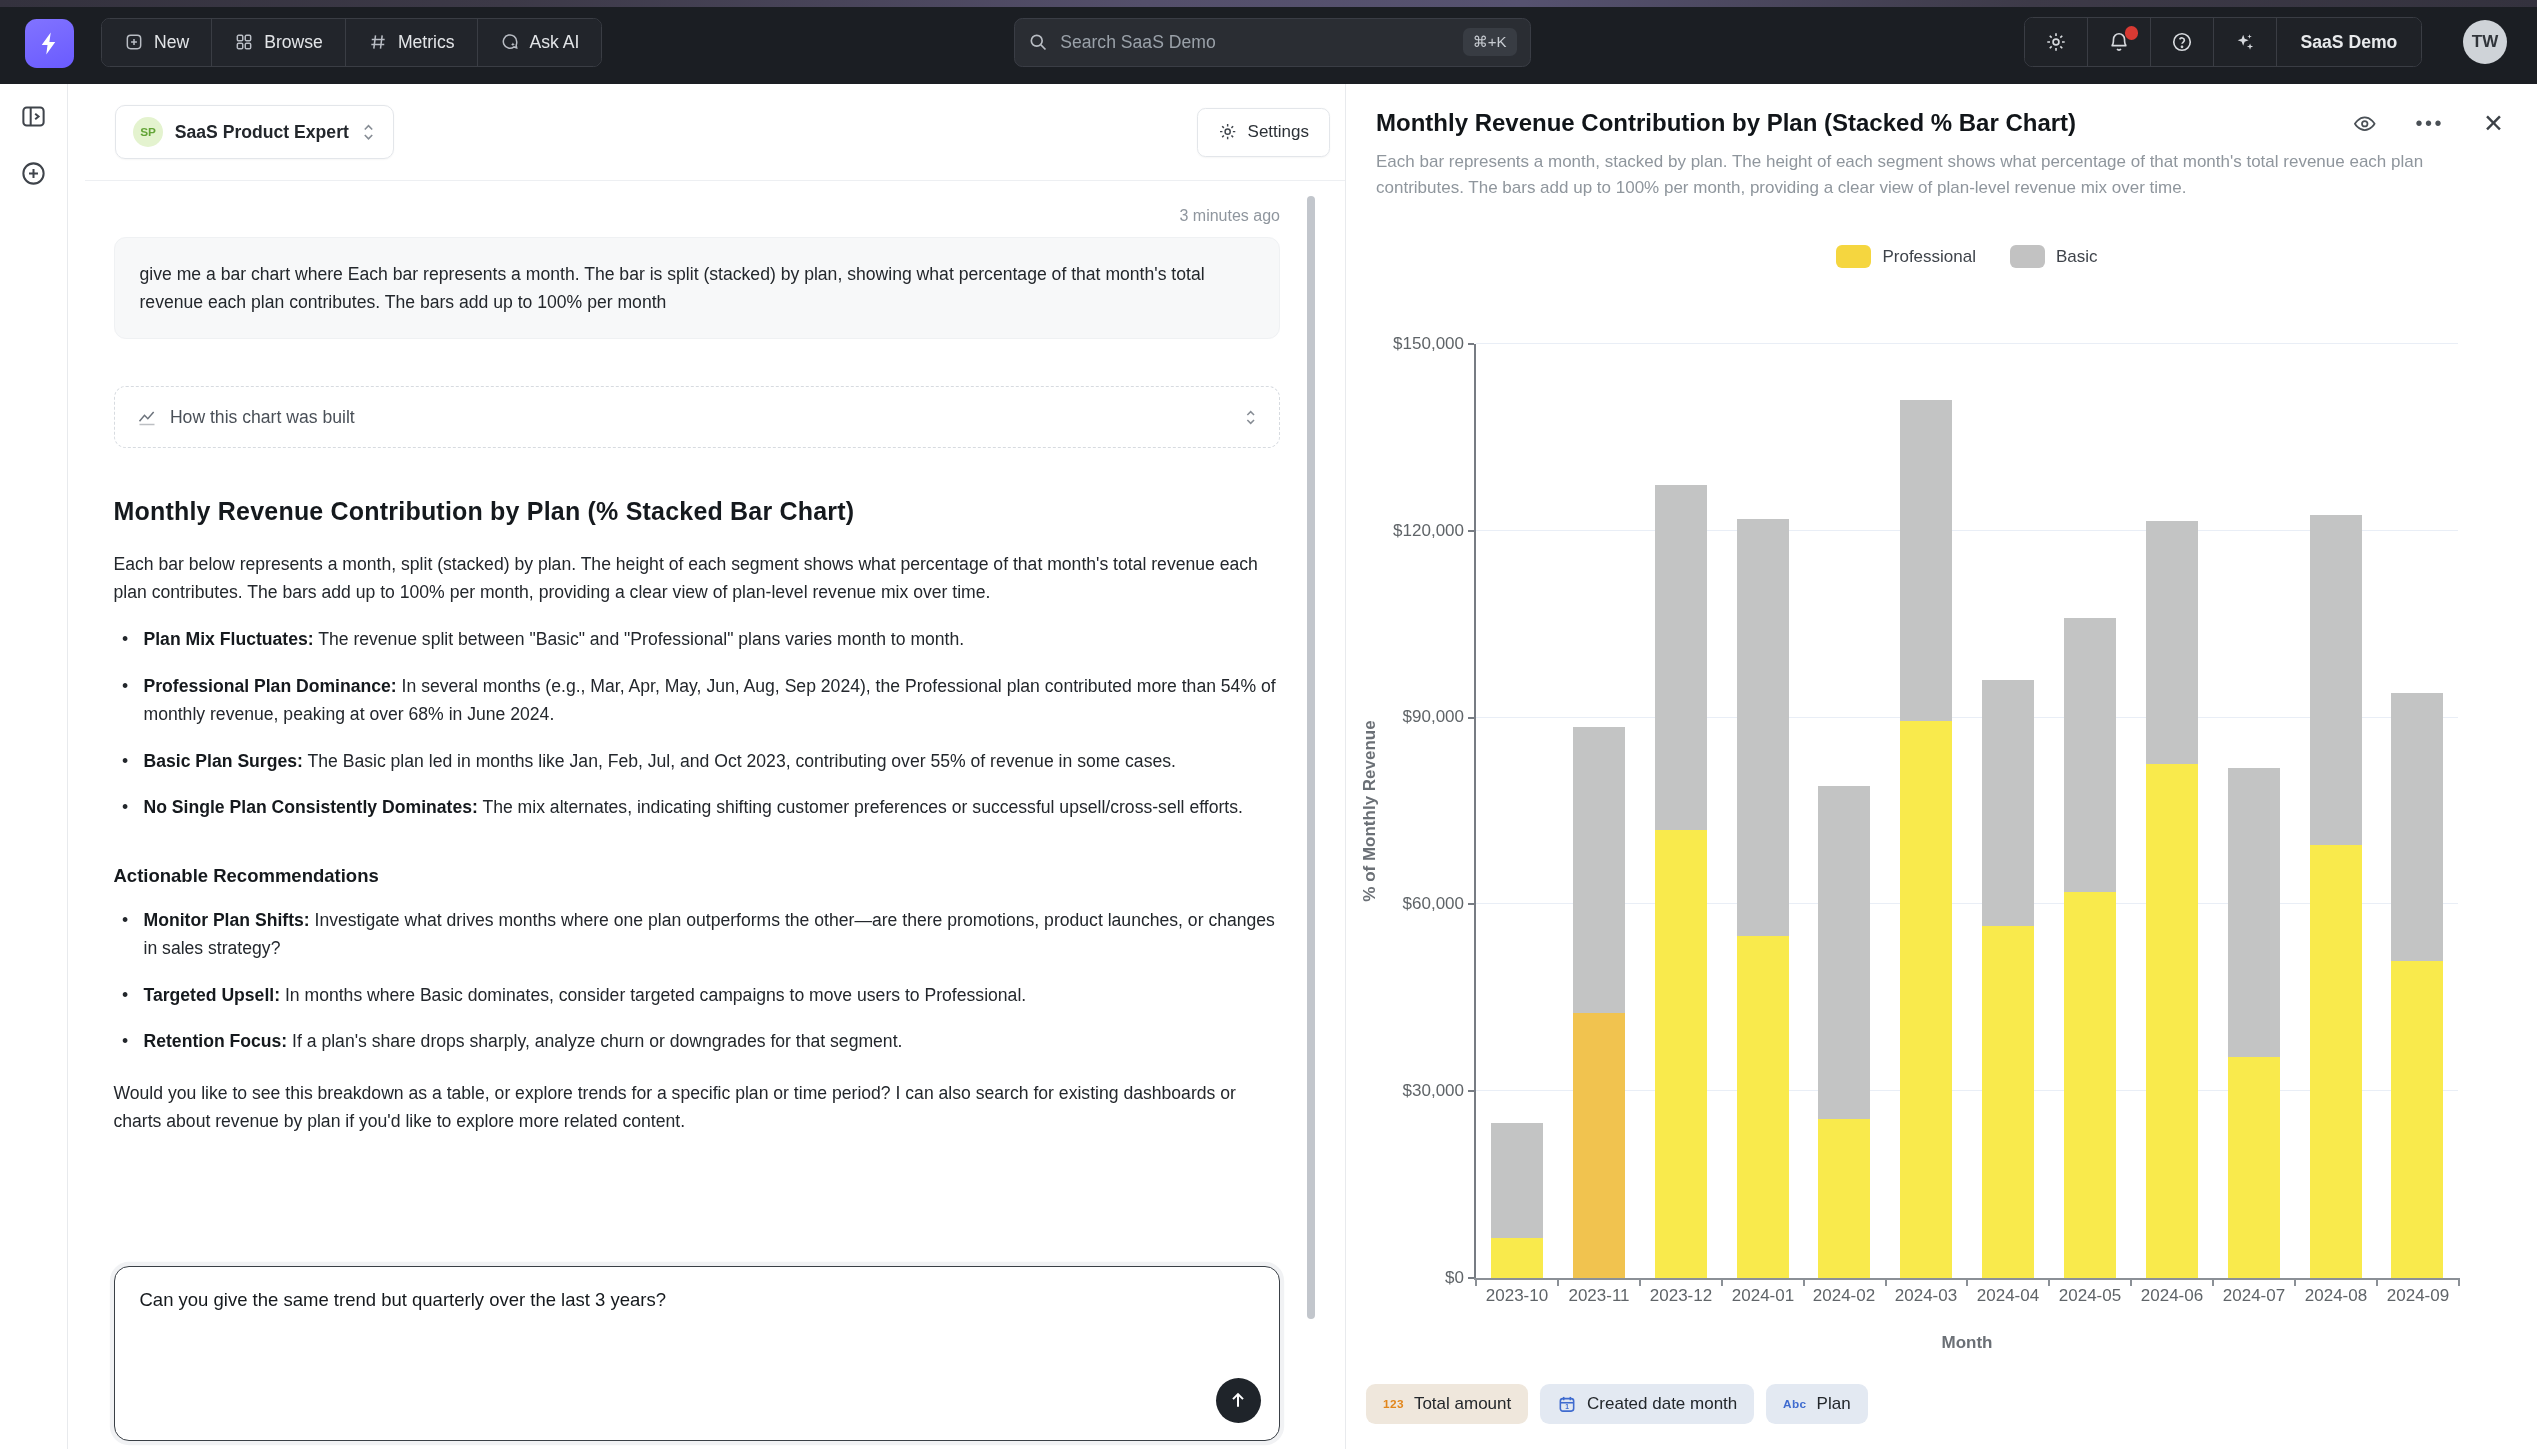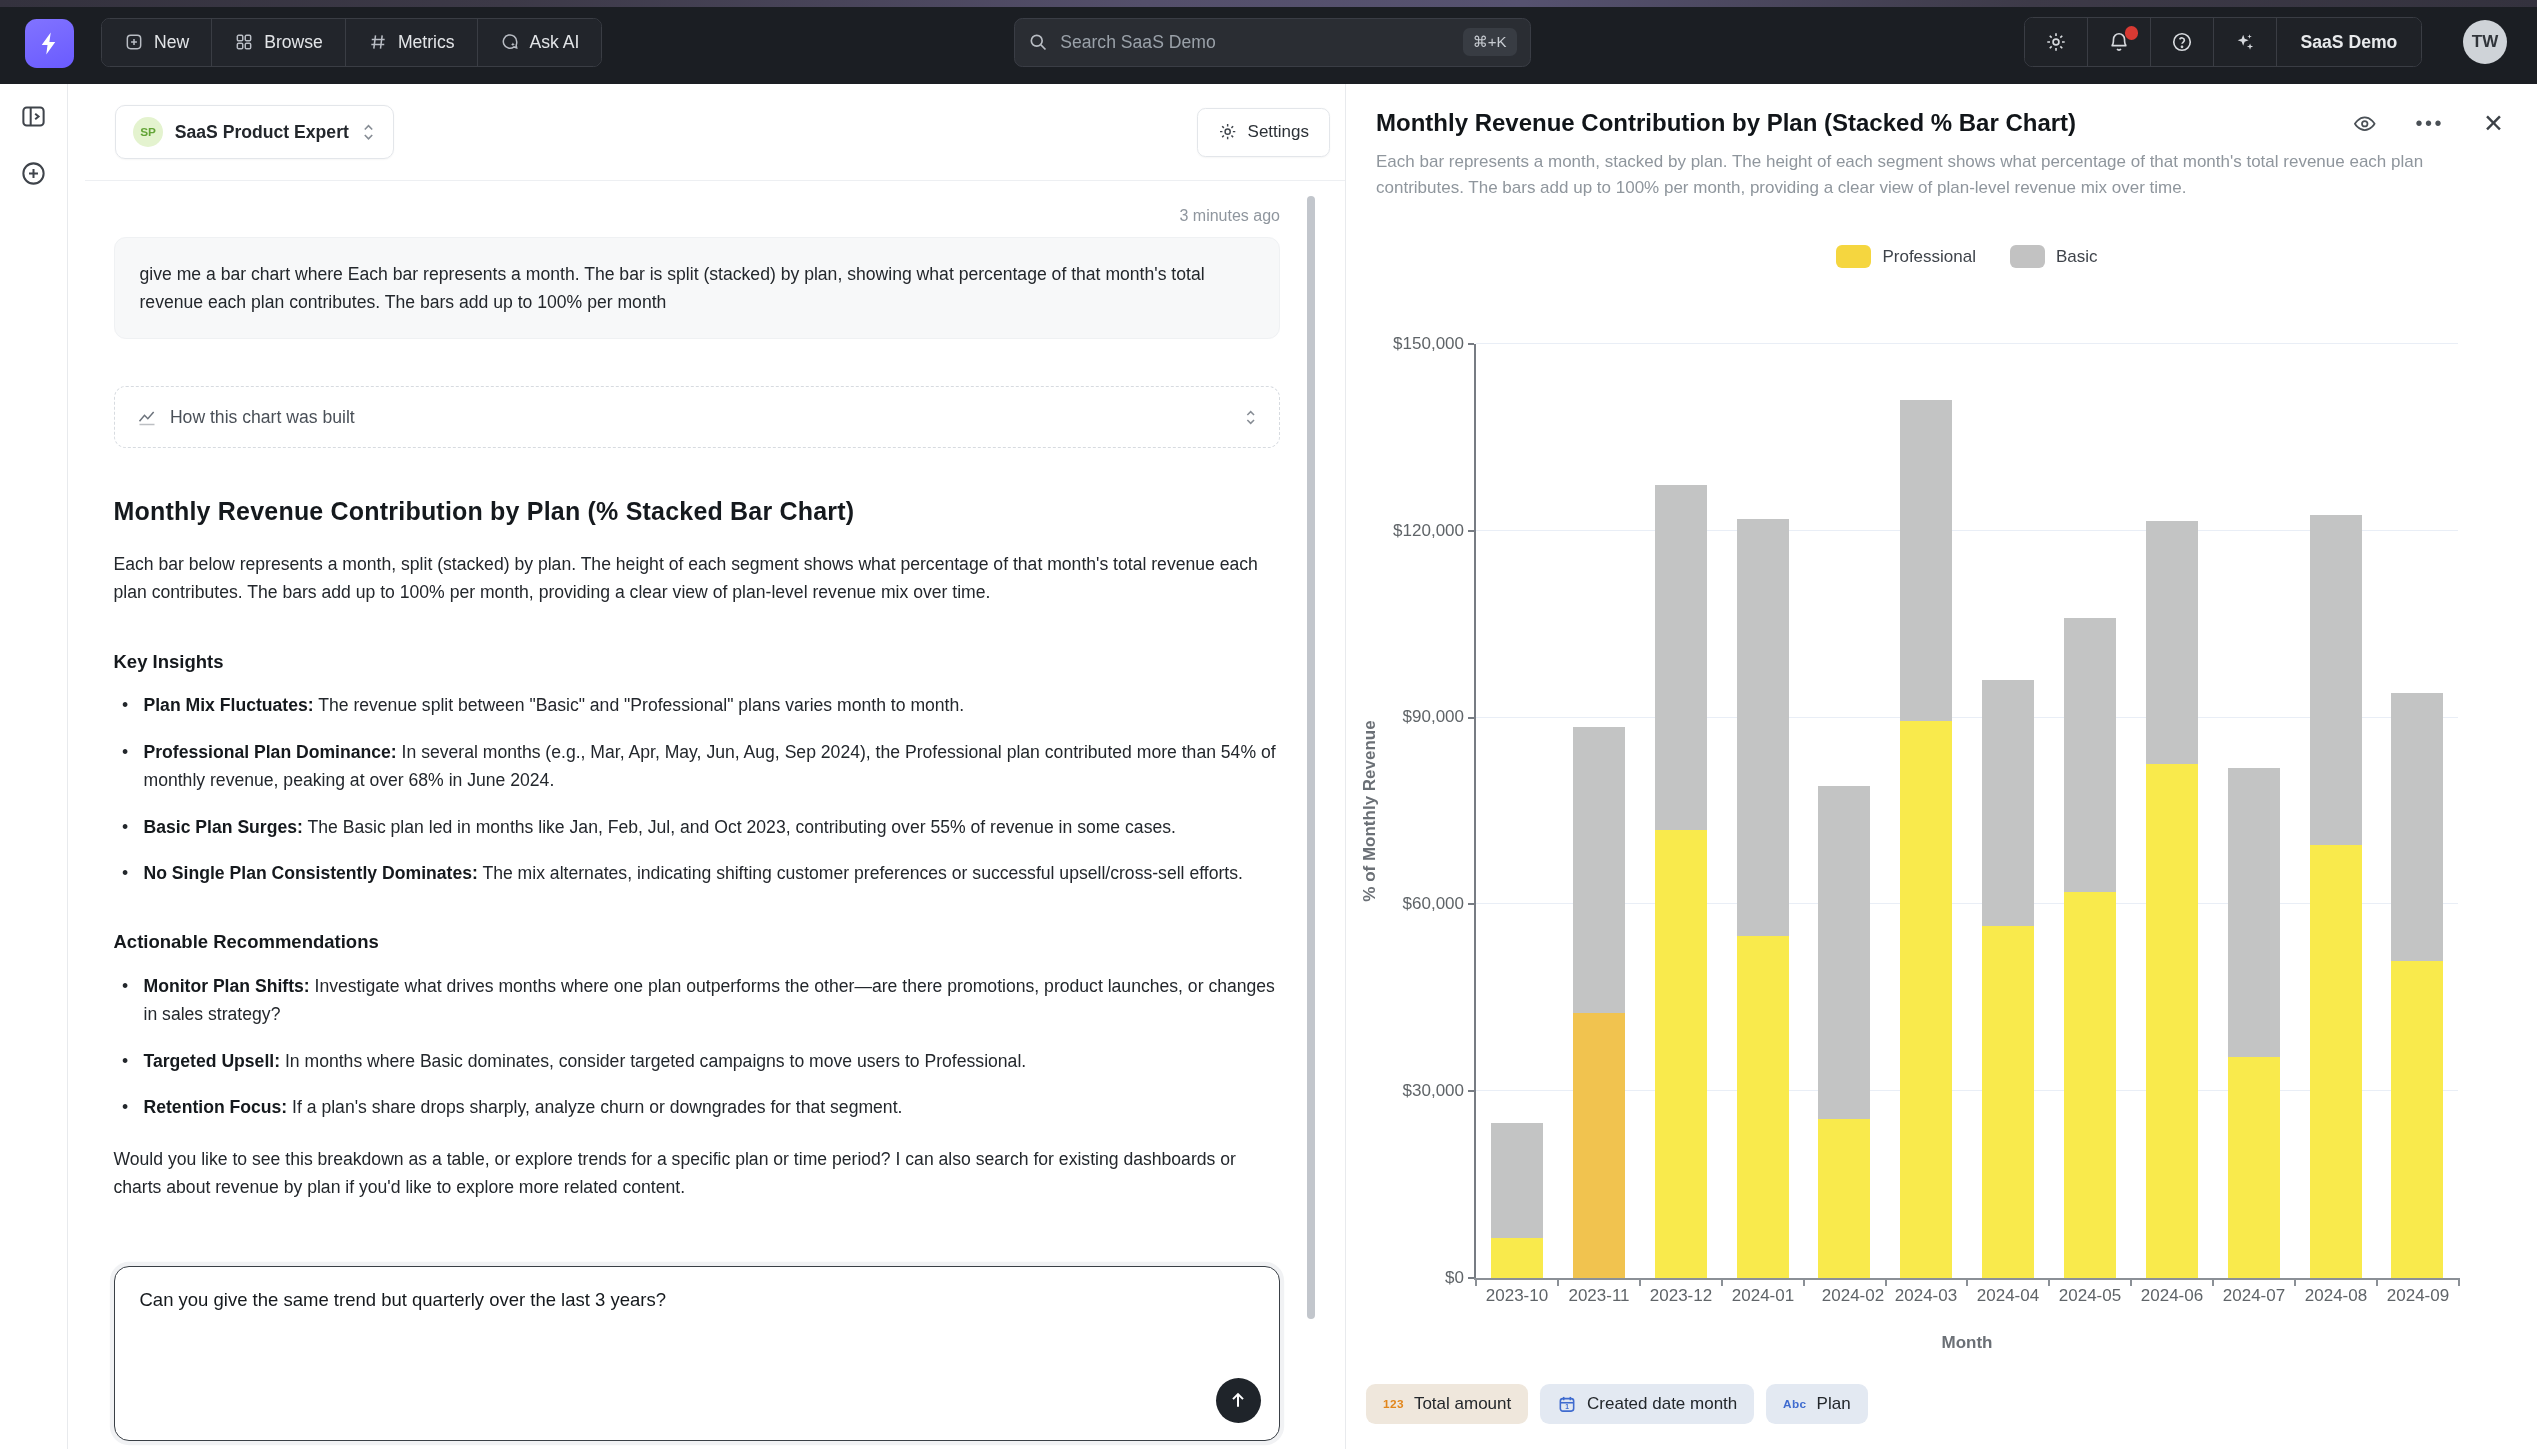--- a/index.html
+++ b/index.html
@@ -270,21 +270,20 @@
         <svg width="13.4" height="17" viewBox="0 0 16 20" fill="none" stroke="#878d95" stroke-width="1.8">
             <path d="m4 7 4-4 4 4"></path>
             <path d="m4 13 4 4 4-4"></path>
           </svg>
       </span>
     </div>
 
     <div class="ai">
       <h1>Monthly Revenue Contribution by Plan (% Stacked Bar Chart)</h1>
       <p>Each bar below represents a month, split (stacked) by plan. The height of each segment shows what percentage of that month's total revenue each plan contributes. The bars add up to 100% per month, providing a clear view of plan-level revenue mix over time.</p>
-      <h3>Key Insights</h3>
       <ul id="insights-list">
           <li><b>Plan Mix Fluctuates:</b><span> The revenue split between "Basic" and "Professional" plans varies month to month.</span></li>
           <li><b>Professional Plan Dominance:</b><span> In several months (e.g., Mar, Apr, May, Jun, Aug, Sep 2024), the Professional plan contributed more than 54% of monthly revenue, peaking at over 68% in June 2024.</span></li>
           <li><b>Basic Plan Surges:</b><span> The Basic plan led in months like Jan, Feb, Jul, and Oct 2023, contributing over 55% of revenue in some cases.</span></li>
           <li><b>No Single Plan Consistently Dominates:</b><span> The mix alternates, indicating shifting customer preferences or successful upsell/cross-sell efforts.</span></li>
         </ul>
       <h3>Actionable Recommendations</h3>
       <ul id="recs-list">
           <li><b>Monitor Plan Shifts:</b><span> Investigate what drives months where one plan outperforms the other—are there promotions, product launches, or changes in sales strategy?</span></li>
           <li><b>Targeted Upsell:</b><span> In months where Basic dominates, consider targeted campaigns to move users to Professional.</span></li>
@@ -362,21 +361,21 @@
       <div class="bar-seg" style="left: 97px; bottom: 265px; height: 286px; background: rgb(195, 196, 196);"></div>
       <div class="xlab" style="left: 82px;">2023-11</div>
       <div class="bar-seg" style="left: 179px; bottom: 0px; height: 448px; background: rgb(249, 234, 76);"></div>
       <div class="bar-seg" style="left: 179px; bottom: 448px; height: 345px; background: rgb(195, 196, 196);"></div>
       <div class="xlab" style="left: 164px;">2023-12</div>
       <div class="bar-seg" style="left: 261px; bottom: 0px; height: 342px; background: rgb(249, 234, 76);"></div>
       <div class="bar-seg" style="left: 261px; bottom: 342px; height: 417px; background: rgb(195, 196, 196);"></div>
       <div class="xlab" style="left: 246px;">2024-01</div>
       <div class="bar-seg" style="left: 342px; bottom: 0px; height: 159px; background: rgb(249, 234, 76);"></div>
       <div class="bar-seg" style="left: 342px; bottom: 159px; height: 333px; background: rgb(195, 196, 196);"></div>
-      <div class="xlab" style="left: 336px;">2024-02</div>
+      <div class="xlab" style="left: 327px;">2024-02</div>
       <div class="bar-seg" style="left: 424px; bottom: 0px; height: 557px; background: rgb(249, 234, 76);"></div>
       <div class="bar-seg" style="left: 424px; bottom: 557px; height: 321px; background: rgb(195, 196, 196);"></div>
       <div class="xlab" style="left: 409px;">2024-03</div>
       <div class="bar-seg" style="left: 506px; bottom: 0px; height: 352px; background: rgb(249, 234, 76);"></div>
       <div class="bar-seg" style="left: 506px; bottom: 352px; height: 246px; background: rgb(195, 196, 196);"></div>
       <div class="xlab" style="left: 491px;">2024-04</div>
       <div class="bar-seg" style="left: 588px; bottom: 0px; height: 386px; background: rgb(249, 234, 76);"></div>
       <div class="bar-seg" style="left: 588px; bottom: 386px; height: 274px; background: rgb(195, 196, 196);"></div>
       <div class="xlab" style="left: 573px;">2024-05</div>
       <div class="bar-seg" style="left: 670px; bottom: 0px; height: 514px; background: rgb(249, 234, 76);"></div>

